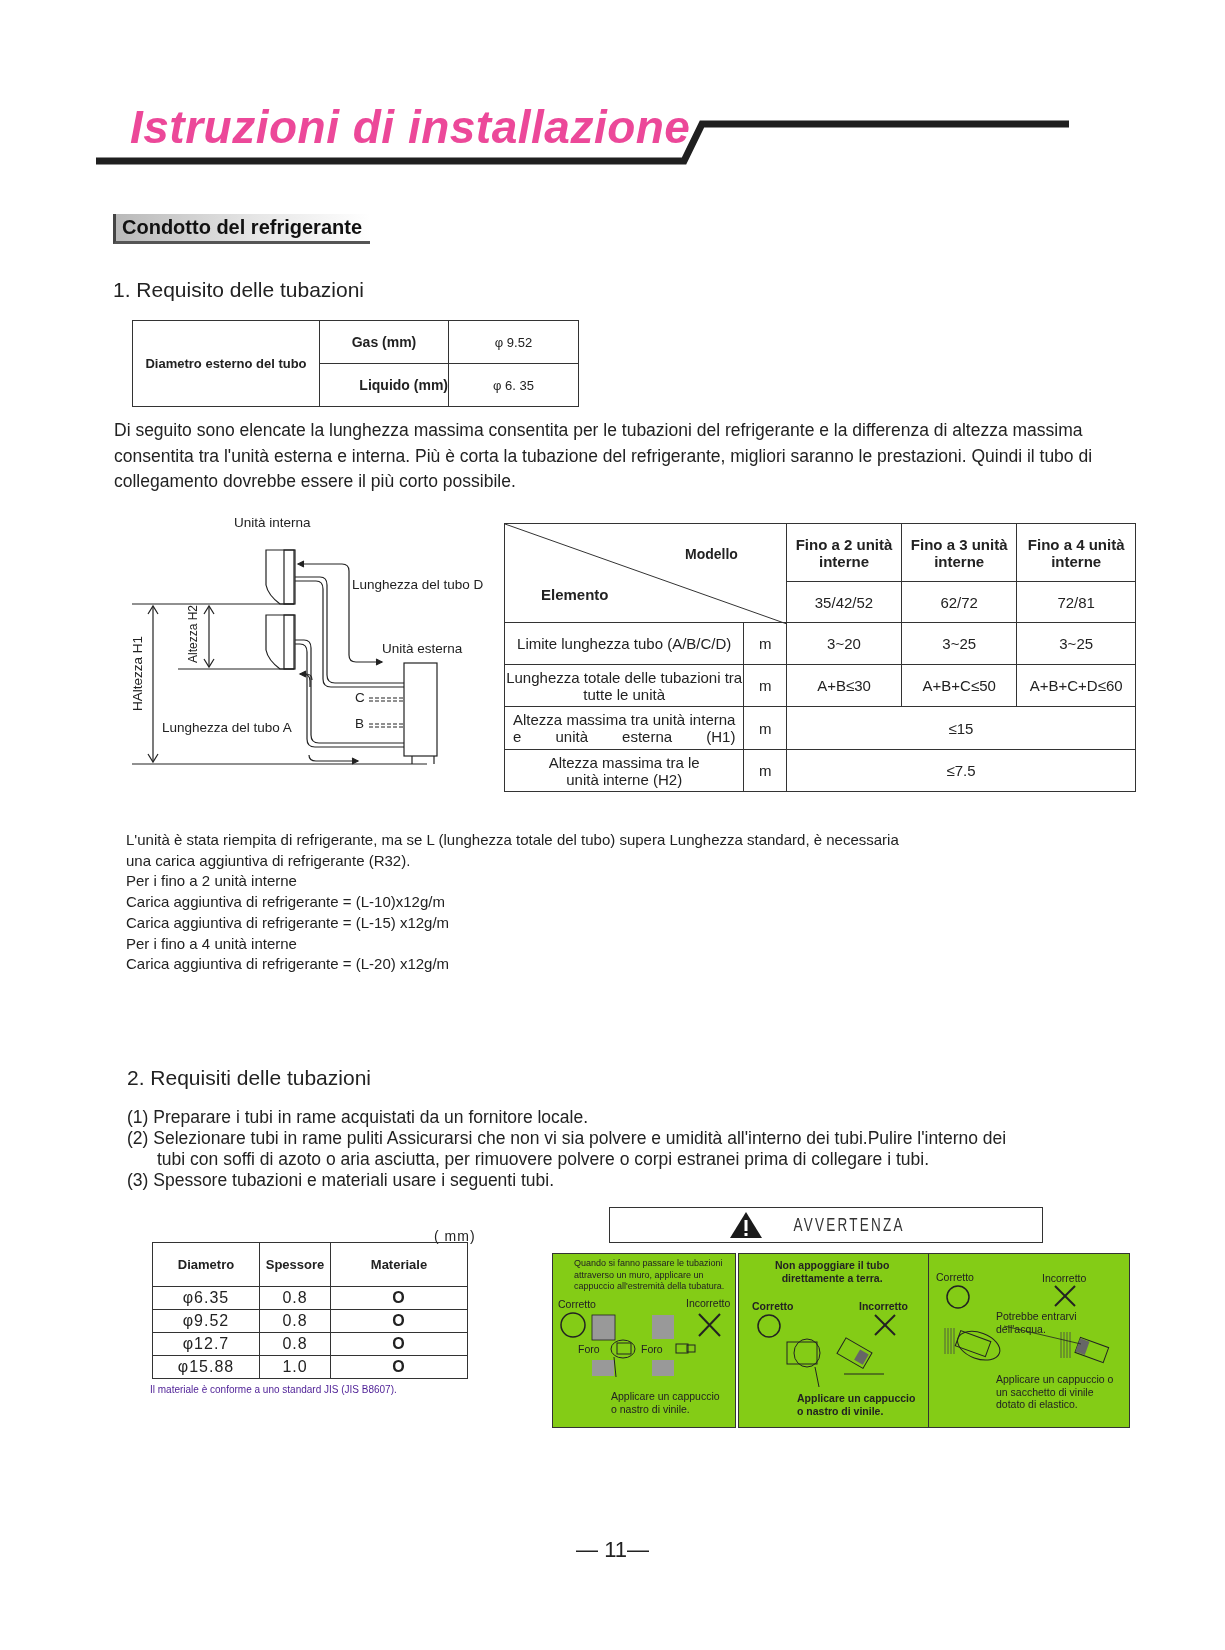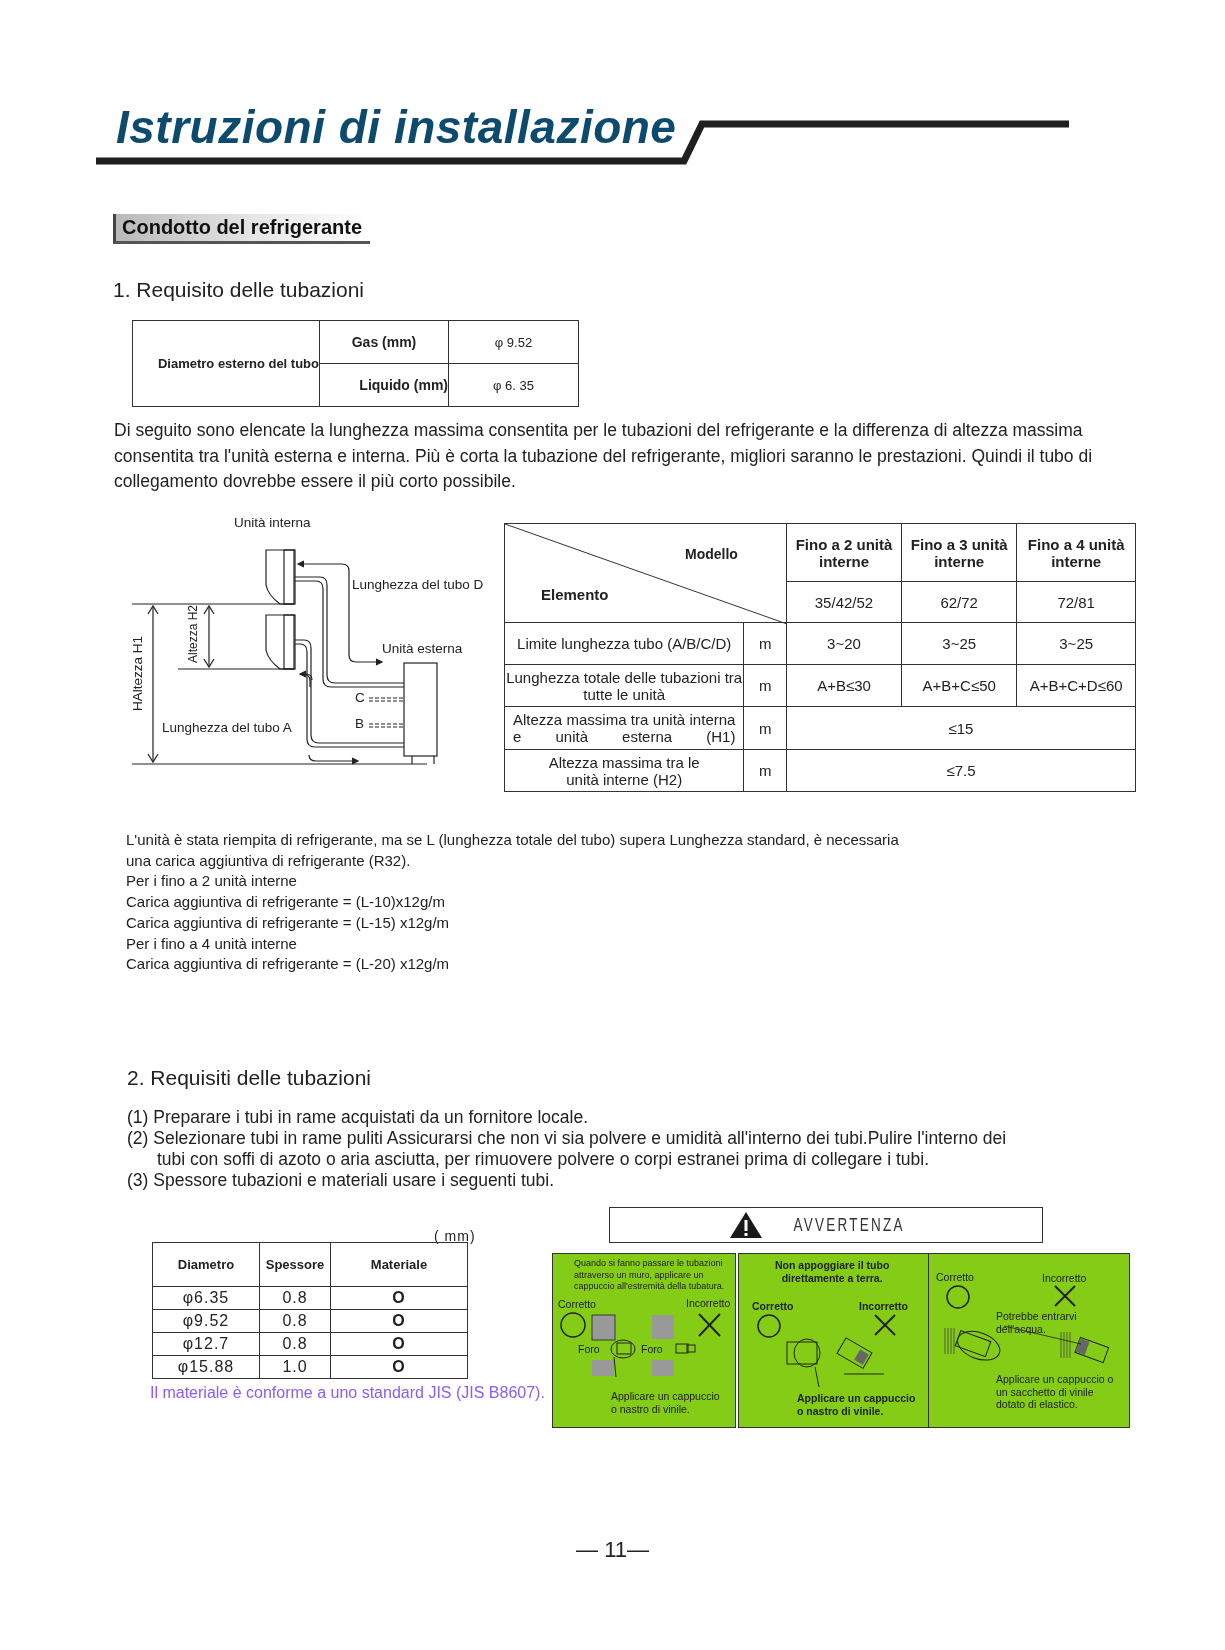--- a/index.html
+++ b/index.html
@@ -1,20 +1,20 @@
 <!DOCTYPE html>
 <html><head>
 <meta charset="utf-8">
 <style>
   html, body { margin:0; padding:0; background:#fff; }
   body { width:1225px; height:1650px; position:relative; overflow:hidden;
          font-family:"Liberation Sans", sans-serif; color:#222; }
   .abs { position:absolute; }
   
-  .title { left:116px; top:100px; font-size:46px; font-weight:bold; font-style:italic; color:#0c4a6e; letter-spacing:0.5px; }
+  .title { left:130px; top:100px; font-size:46px; font-weight:bold; font-style:italic; color:#ec4899; letter-spacing:0.5px; }
   .title-bar { left:0; top:0; width:1225px; height:200px; }
   
   .section-head { left:113px; top:214px; padding:2px 8px 2px 6px; font-size:20px; font-weight:bold; color:#111;
      background:linear-gradient(90deg,#b9b9b9 0%,#e6e6e6 55%,#ffffff 100%);
      border-left:3px solid #444; border-bottom:3px solid #555; }
   .h-num { font-size:21px; color:#222; }
   
   table { border-collapse:collapse; }
   td, th { border:1px solid #333; padding:0; text-align:center; vertical-align:middle; }
   .t1 { left:132px; top:320px; width:447px; height:87px; font-size:13px; }
@@ -32,21 +32,21 @@
   .charge { left:126px; top:830px; font-size:15px; line-height:20.7px; color:#222; }
   .charge div { white-space:nowrap; }
   
   .sec2 { left:127px; top:1066px; }
   .list2 { left:127px; top:1107px; font-size:17.5px; line-height:21px; color:#222; width:1100px; }
   .list2 .indent { padding-left:30px; }
   .t3 { left:152px; top:1242px; width:316px; font-size:16px; }
   .t3 th { font-size:13px; font-weight:bold; height:43px; }
   .t3 td { height:22px; font-size:16px; letter-spacing:1px; }
   .unit-note { left:434px; top:1228px; font-size:14px; letter-spacing:1px; }
-  .jis-note { left:150px; top:1384px; font-size:16px; color:#8b5cf6; }
+  .jis-note { left:150px; top:1384px; font-size:10px; color:#4c1d95; }
   
   .warn-head { left:609px; top:1207px; width:434px; height:36px; border:1.5px solid #333; box-sizing:border-box;
      display:flex; align-items:center; justify-content:center; gap:12px; }
   .warn-title { font-size:18px; letter-spacing:3px; color:#333; transform:scaleX(0.75); }
   .panel { position:absolute; top:1253px; height:175px; border:1.5px solid #333; box-sizing:border-box; background:#84cc16; }
   .ptxt { position:absolute; font-size:10.5px; line-height:12.5px; color:#222; white-space:nowrap; }
   .ptxt-s { font-size:9px; line-height:11.5px; }
   .page-num { left:0; width:1225px; top:1537px; text-align:center; font-size:22px; color:#222; }
 </style>
 </head>
@@ -57,21 +57,21 @@
 </svg>
 <div class="abs title">Istruzioni di installazione</div>
 
 <div class="abs section-head">Condotto del refrigerante</div>
 
 <div class="abs h-num" style="left:113px;top:278px;">1. Requisito delle tubazioni</div>
 
 <table class="abs t1">
   <tbody>
       <tr>
-    <td rowspan="2" class="bold" style="width:186px;font-size:13px;text-align:right;">Diametro esterno del tubo</td>
+    <td rowspan="2" class="bold" style="width:186px;font-size:13px;">Diametro esterno del tubo</td>
     <td class="bold" style="width:128px;font-size:14px;">Gas (mm)</td>
     <td>φ 9.52</td>
   </tr>
   <tr>
     <td class="bold" style="font-size:14px;text-align:right;padding-left:2px;">Liquido (mm)</td>
     <td>φ 6. 35</td>
   </tr>
 </tbody>
   </table>
 

